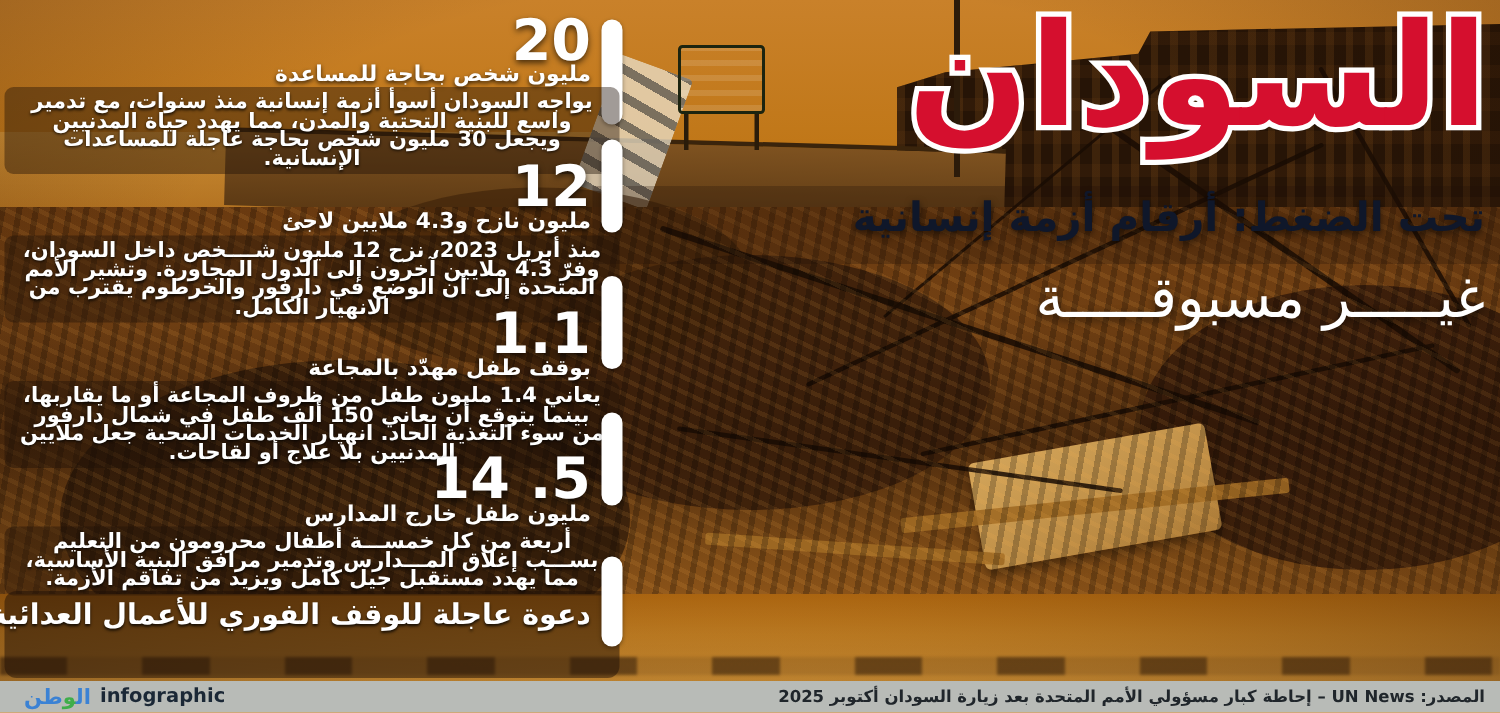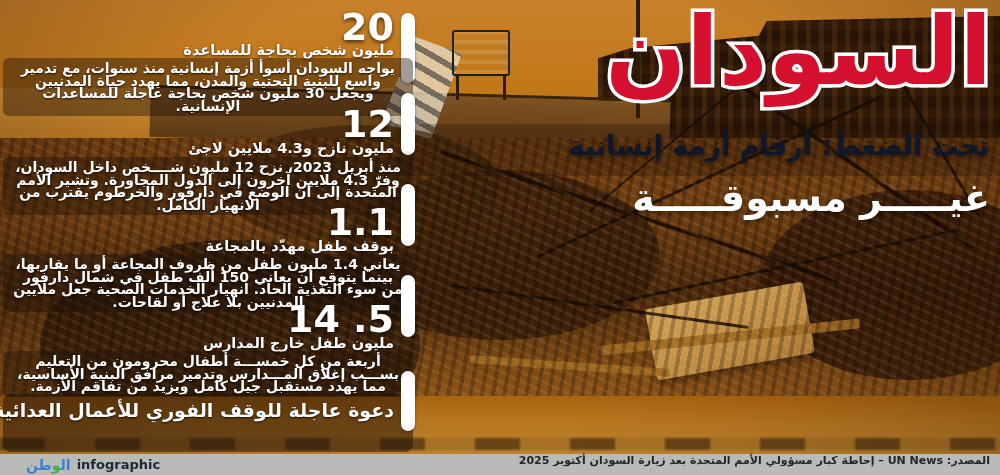--- a/index.html
+++ b/index.html
@@ -63,21 +63,21 @@
          background:radial-gradient(ellipse at 50% 42%, rgba(0,0,0,0) 55%, rgba(40,18,4,.32) 100%); }
 
   
   .subtitle-band { right:0; top:124px; width:605px; height:52px; background:rgba(30,16,6,.26); }
   .title-wrap { position:absolute; top:0px; right:8px; height:120px; direction:rtl; }
   .title-t { position:absolute; right:0; top:0; font-size:95px; line-height:1.08; font-weight:bold; white-space:nowrap; }
   .title-outline { color:#ffffff; -webkit-text-stroke:7px #ffffff; }
   .title-fill { color:#d50f2e; }
   .subtitle1 { right:10px; top:130px; font-size:27px; font-weight:bold; color:#0f172a; direction:rtl; white-space:nowrap;
          text-shadow:0 2px 5px rgba(0,0,0,.55); }
-  .subtitle2 { right:10px; top:176px; font-size:38px; font-weight:bold; color:#fff; direction:rtl; white-space:nowrap;
+  .subtitle2 { right:10px; top:176px; font-size:38px; font-weight:normal; color:#fff; direction:rtl; white-space:nowrap;
          text-shadow:0 2px 6px rgba(0,0,0,.55); }
 
   
   .stats { position:absolute; left:0; top:0; width:420px; height:455px; }
   .pill { position:absolute; right:5px; width:14px; background:#ffffff; border-radius:8px;
           box-shadow:0 1px 3px rgba(0,0,0,.4); }
   .stat-number { position:absolute; right:26px; color:#fff; font-size:38px; font-weight:bold; line-height:1;
           direction:ltr; text-shadow:0 2px 4px rgba(0,0,0,.65); }
   .stat-label { position:absolute; right:26px; color:#fff; font-size:14.5px; font-weight:bold; direction:rtl;
           white-space:nowrap; text-shadow:0 1px 3px rgba(0,0,0,.75); }
@@ -86,21 +86,21 @@
           background:rgba(31,16,6,.42); border-radius:6px; text-shadow:0 1px 2px rgba(0,0,0,.8); }
   .cta-box { position:absolute; left:3px; top:394px; width:410px; height:58px;
           background:rgba(31,16,6,.5); border-radius:8px; }
   .cta-heading { position:absolute; right:26px; top:399px; color:#ffffff; font-size:19px; font-weight:bold;
           direction:rtl; white-space:nowrap; text-shadow:0 1px 2px rgba(0,0,0,.8); }
   .cta-desc { position:absolute; left:3px; top:416px; width:410px; color:#fff; font-size:10.5px; line-height:12.5px;
           font-weight:bold; direction:rtl; text-align:center; padding:0 8px; text-shadow:0 1px 2px rgba(0,0,0,.8); }
 
   
   .footer { position:absolute; left:0; bottom:0; width:1000px; height:21px; background:#b8bbb7;
-          display:flex; justify-content:space-between; padding:0 10px 0 26px; }
+          display:flex; align-items:center; justify-content:space-between; padding:0 10px 0 16px; }
   .logo-group { display:flex; align-items:center; gap:6px; }
   .logo-word { direction:rtl; font-size:14px; font-weight:bold; line-height:1; }
   .logo-blue { color:#3b82d4; }
   .logo-green { color:#3fae4a; }
   .logo-suffix { color:#1b2836; font-size:13px; font-weight:600; }
   .source { color:#20262b; font-size:11px; font-weight:bold; direction:rtl; white-space:nowrap; }
 </style>
 </head>
 <body>
 

